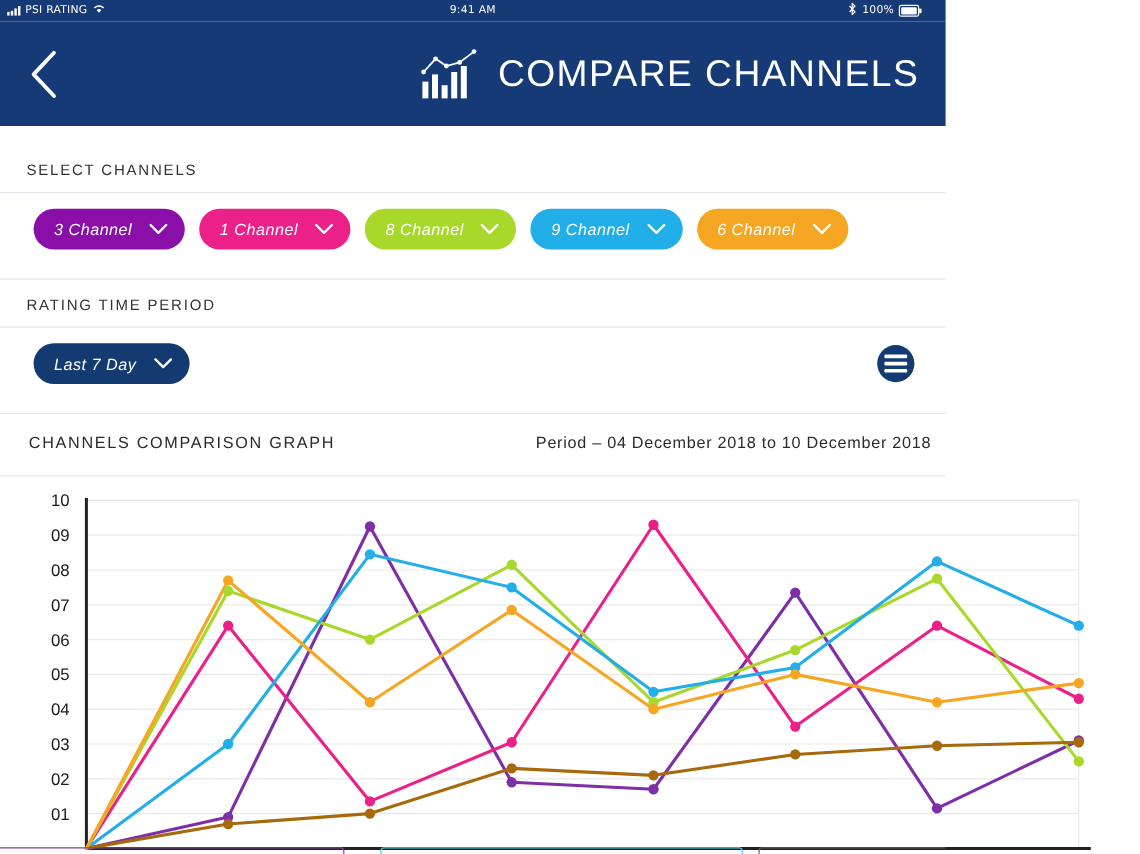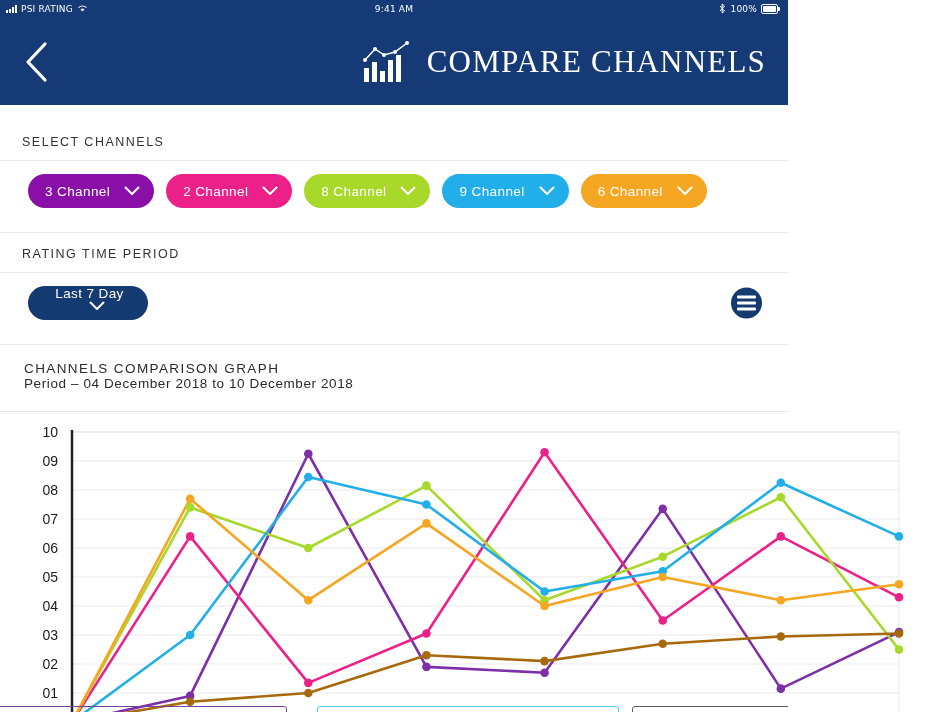--- a/index.html
+++ b/index.html
@@ -12,21 +12,21 @@
   .app{position:relative;width:788px;height:712px;}
 
   
   .statusbar{
     height:18px;background:#153A75;color:#ffffff;
     display:flex;align-items:center;position:relative;
     font-size:9px;letter-spacing:.2px;
   }
   .sb-left{display:flex;align-items:center;gap:4px;padding-left:6px;}
   .sb-center{position:absolute;left:0;right:0;text-align:center;font-size:9px;}
-  .sb-right{margin-left:auto;display:flex;align-items:center;gap:4px;padding-right:10px;}
+  .sb-right{margin-left:auto;display:flex;align-items:center;gap:4px;padding-right:22px;}
   .bars{display:flex;align-items:flex-end;gap:1px;height:8px;}
   .bars i{display:block;width:2px;background:#fff;}
   .bars i:nth-child(1){height:3px}.bars i:nth-child(2){height:4.5px}
   .bars i:nth-child(3){height:6px}.bars i:nth-child(4){height:8px}
   .battery{width:15px;height:8px;border:1px solid #fff;border-radius:2px;position:relative;}
   .battery:after{content:"";position:absolute;right:-3px;top:2px;width:2px;height:4px;background:#fff;border-radius:0 1px 1px 0;}
   .battery i{position:absolute;left:1px;top:1px;bottom:1px;right:1px;background:#fff;border-radius:1px;}
 
   
   .header{
@@ -47,54 +47,53 @@
   .logo .lbars{display:flex;align-items:flex-end;gap:3px;position:absolute;bottom:2px;left:2px;}
   .logo .lbars i{display:block;width:5px;background:#fff;}
   .logo .lbars i:nth-child(1){height:14px}
   .logo .lbars i:nth-child(2){height:20px}
   .logo .lbars i:nth-child(3){height:11px}
   .logo .lbars i:nth-child(4){height:22px}
   .logo .lbars i:nth-child(5){height:27px}
   .logo svg{position:absolute;top:0;left:0;}
   .brand-title{
     color:#ffffff;font-size:31px;letter-spacing:1.2px;white-space:nowrap;
-    font-family:Liberation Serif, serif;font-weight:400;
+    font-family:Liberation Sans, sans-serif;font-weight:400;
   }
 
   
   .panel{background:#ffffff;margin-top:16px;}
   .sec-label{
     font-size:12.5px;color:#333333;letter-spacing:1.5px;
     padding:14px 0 0 22px;font-family:"Liberation Sans",sans-serif;
   }
   .divider{height:1px;background:#e8e5ef;margin-top:11px;}
   .pillrow{display:flex;align-items:center;gap:12px;padding:13px 0 13px 28px;}
   .pill{
     height:34px;border-radius:17px;display:flex;align-items:center;
-    justify-content:flex-start;padding:0 14px 0 17px;color:#ffffff;
+    justify-content:space-between;padding:0 14px 0 17px;color:#ffffff;
     font-size:13.5px;letter-spacing:.4px;cursor:pointer;min-width:100px;
-    font-family:"Liberation Sans",sans-serif;box-sizing:border-box;
+    font-family:"Liberation Sans",sans-serif;box-sizing:border-box;font-style:italic;
   }
   .pill .cv{margin-left:14px;display:flex;align-items:center;}
   .timerow{display:flex;align-items:center;padding:13px 0 13px 28px;position:relative;}
-  .pill.time{background:#143A72;min-width:120px;flex-direction:column;}
+  .pill.time{background:#143A72;min-width:120px;}
   .menu-circle{
     position:absolute;right:26px;top:50%;transform:translateY(-50%);
     width:31px;height:31px;border-radius:50%;background:#143A72;
     display:flex;flex-direction:column;align-items:center;justify-content:center;gap:3px;
     cursor:pointer;
   }
   .menu-circle i{display:block;width:19px;height:3px;background:#ffffff;border-radius:1px;}
 
   
   .chartcard{position:relative;background:#ffffff;}
   .chart-head{
     display:flex;align-items:baseline;justify-content:space-between;
     padding:16px 12px 9px 24px;
-    flex-direction:column;
   }
   .chart-title{font-size:13.5px;color:#2b2b2b;letter-spacing:1.4px;font-family:"Liberation Sans",sans-serif;}
   .chart-period{font-size:13.5px;color:#2b2b2b;letter-spacing:.6px;font-family:"Liberation Sans",sans-serif;}
   .plotwrap{position:relative;height:350px;}
   .plotwrap svg{display:block;}
   .ytick{font-size:14px;fill:#1a1a1a;font-family:"Liberation Sans",sans-serif;}
   .xtick{font-size:13.5px;fill:#1a1a1a;font-family:"Liberation Sans",sans-serif;}
 
   
   .bottomstrip{position:absolute;left:0;right:0;bottom:0;height:15px;overflow:hidden;}
@@ -169,21 +168,21 @@
     <div class="pillrow" id="pillrow">
         <div class="pill" style="background: rgb(138, 14, 168);">
           <span>3 Channel</span>
           <span class="cv">
             <svg width="16" height="10" viewBox="0 0 16 10">
               <path d="M1.5 1.5 L8 8 L14.5 1.5" stroke="#ffffff" stroke-width="2" fill="none" stroke-linecap="round" stroke-linejoin="round"></path>
             </svg>
           </span>
         </div>
         <div class="pill" style="background: rgb(236, 32, 137);">
-          <span>2 Channel</span>
+          <span>1 Channel</span>
           <span class="cv">
             <svg width="16" height="10" viewBox="0 0 16 10">
               <path d="M1.5 1.5 L8 8 L14.5 1.5" stroke="#ffffff" stroke-width="2" fill="none" stroke-linecap="round" stroke-linejoin="round"></path>
             </svg>
           </span>
         </div>
         <div class="pill" style="background: rgb(168, 216, 42);">
           <span>8 Channel</span>
           <span class="cv">
             <svg width="16" height="10" viewBox="0 0 16 10">

